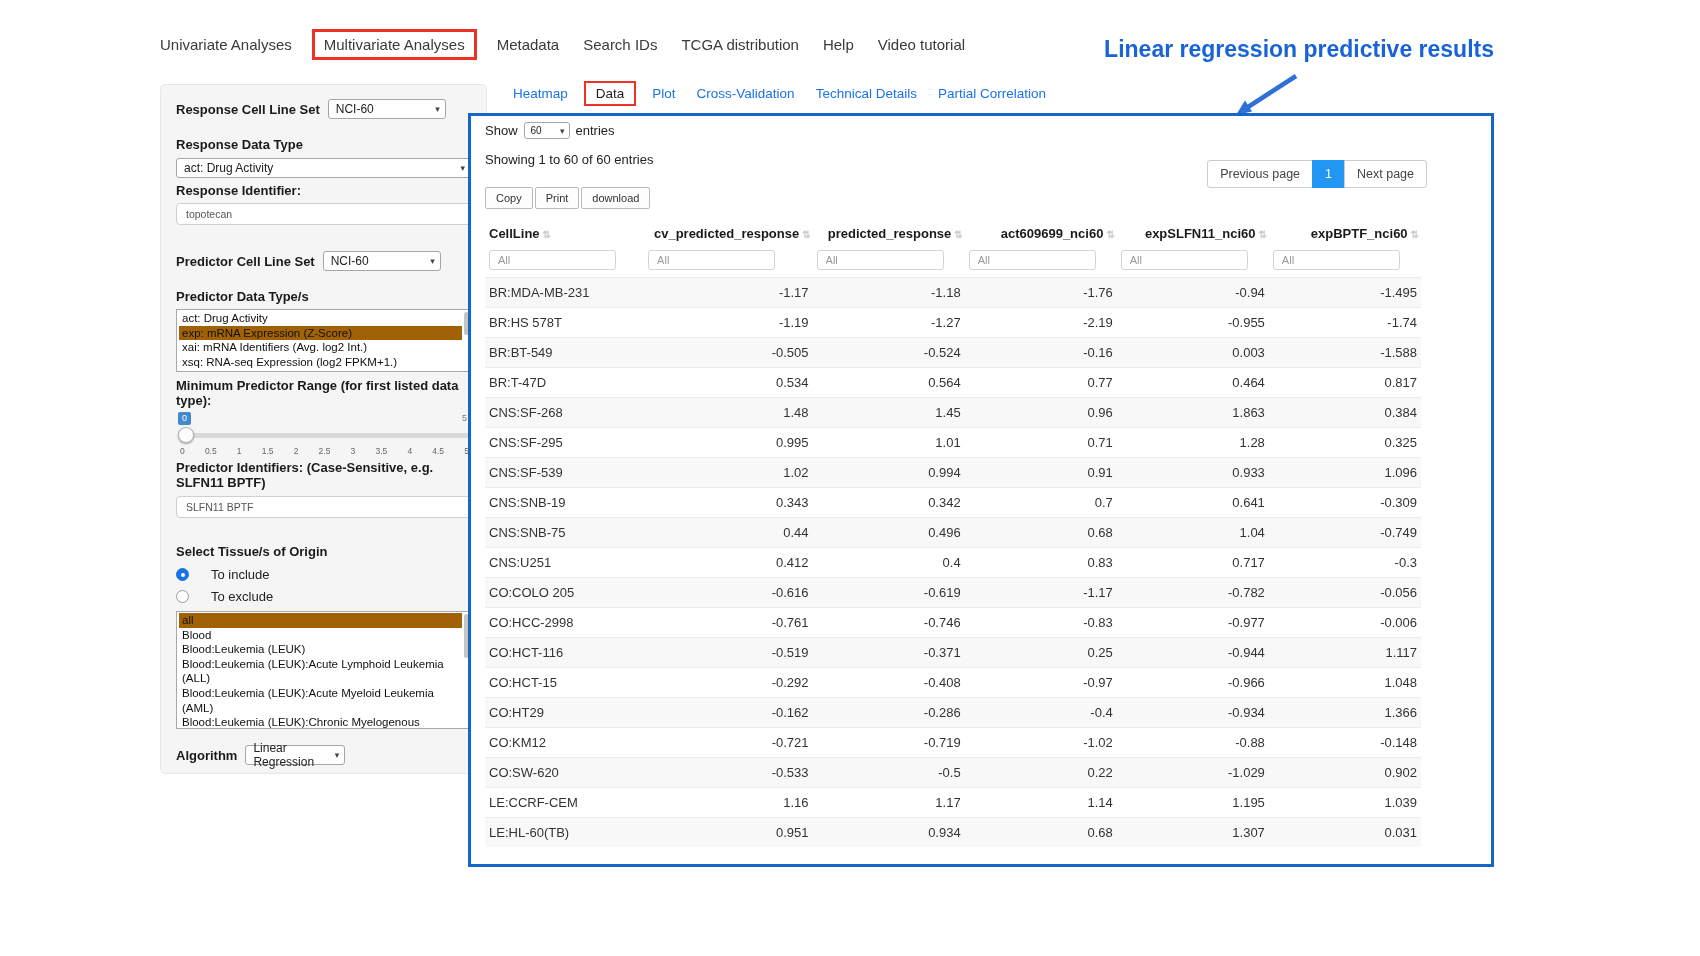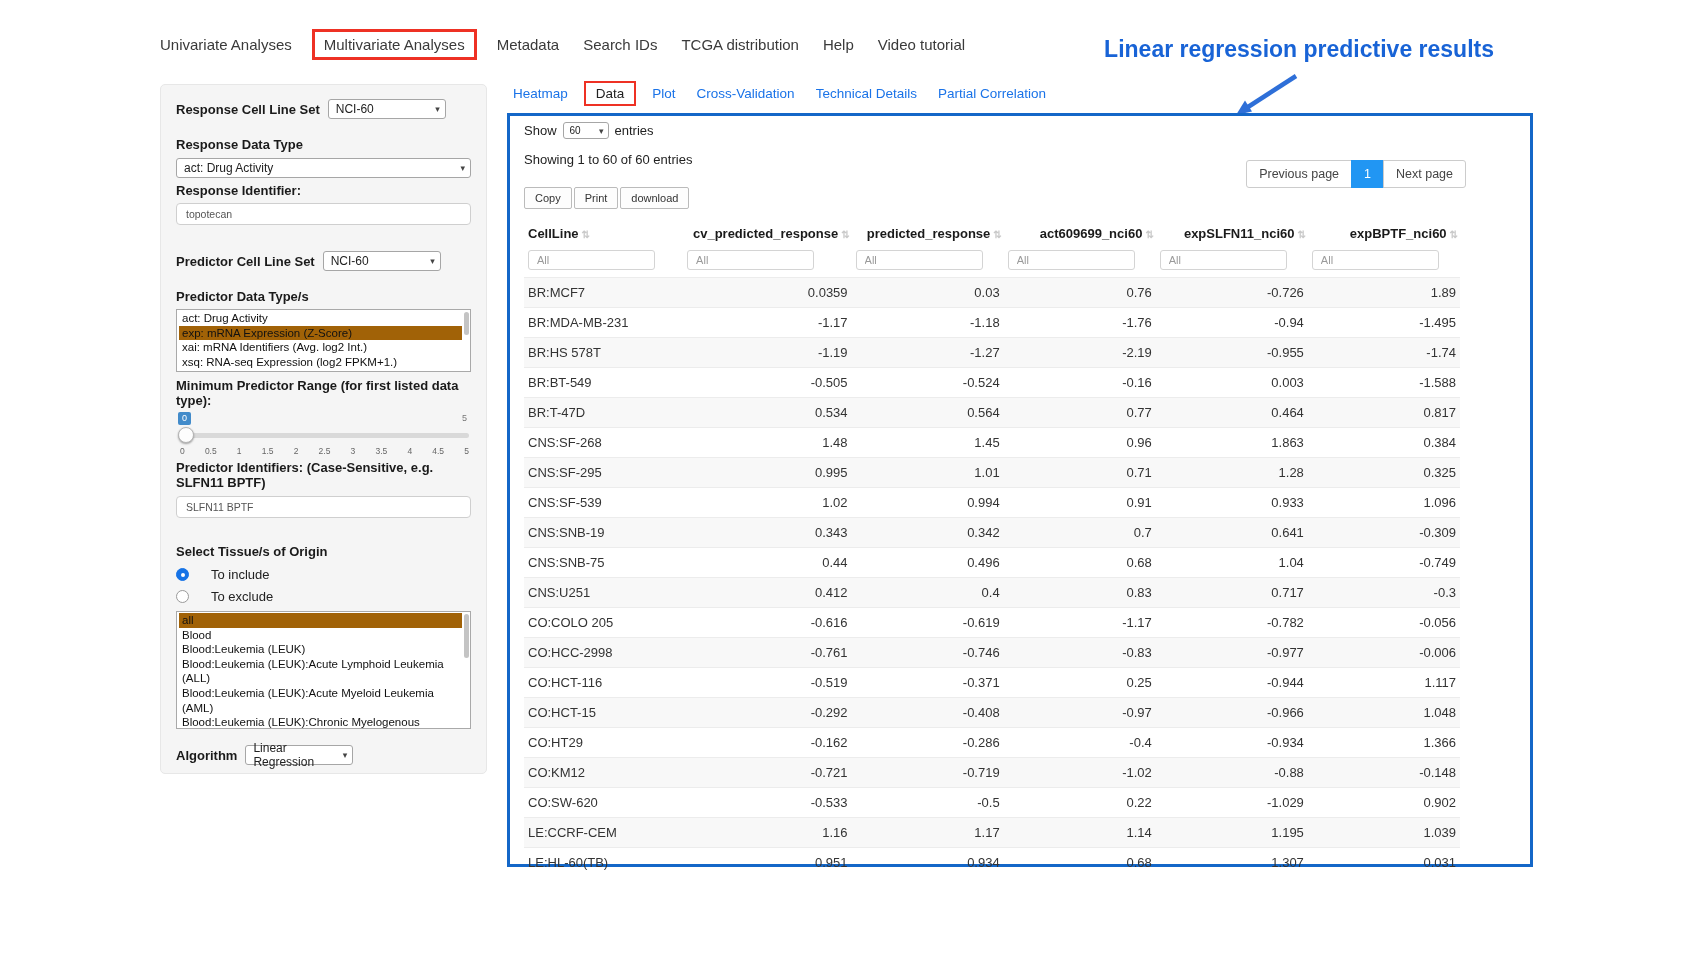--- a/index.html
+++ b/index.html
@@ -15,21 +15,21 @@
   .annotation-arrow { position:absolute; left:1228px; top:70px; }
 
   
   .sidebar { position:absolute; left:160px; top:84px; width:327px; height:690px; background:#f5f5f5; border:1px solid #e7e7e7; border-radius:5px; padding:14px 15px; font-size:13px; color:#111; overflow:hidden; }
   .b { font-weight:bold; font-size:13px; color:#1a1a1a; }
   .row { display:flex; align-items:center; gap:8px; }
   .mb4{margin-bottom:4px}.mb5{margin-bottom:5px}.mb6{margin-bottom:6px}.mb8{margin-bottom:8px}
   .mb14{margin-bottom:14px}.mb16{margin-bottom:16px}.mb18{margin-bottom:18px}.mb24{margin-bottom:24px}.mb26{margin-bottom:26px}
   .sel { display:inline-flex; align-items:center; justify-content:space-between; background:#fff; border:1px solid #a6a6a6; border-radius:3px; height:20px; padding:0 5px 0 7px; font-size:12px; color:#222; cursor:pointer; }
   .sel .caret { font-size:9px; color:#444; margin-left:6px; }
-  .w118 { width:118px; } .w124 { width:108px; }
+  .w118 { width:118px; } .w124 { width:100px; }
   .sel.full { width:100%; }
   .input-text { display:block; width:100%; background:#fff; border:1px solid #cfcfcf; border-radius:4px; height:22px; padding:2px 9px; font-size:10.5px; color:#555; font-family:inherit; }
   .listbox { position:relative; background:#fff; border:1px solid #a9a9a9; font-size:11.5px; color:#111; padding:1px 8px 1px 2px; overflow:hidden; }
   .listbox .opt { padding:0 3px; line-height:14.6px; cursor:pointer; }
   .listbox .opt.selected { background:#a16207; }
   .listbox::after { content:""; position:absolute; right:1px; top:2px; width:5px; height:38%; background:#c4c4c4; border-radius:3px; }
   .lb-predictor { height:63px; }
   .lb-tissue { height:118px; }
 
   .slider { position:relative; margin:8px 2px 0; height:44px; }
@@ -43,21 +43,21 @@
   .radio { width:13px; height:13px; border-radius:50%; border:1px solid #9a9a9a; background:#fff; position:relative; flex:0 0 auto; }
   .radio.on { border-color:#1673e6; background:#1673e6; }
   .radio.on::after { content:""; position:absolute; left:4px; top:4px; width:4px; height:4px; border-radius:50%; background:#fff; }
 
   
   .tabs { position:absolute; left:513px; top:86px; display:flex; align-items:center; gap:21px; font-size:13.5px; }
   .tab { color:#1a73e8; cursor:pointer; white-space:nowrap; }
   .tab.active { color:#222; border:2.5px solid #ee3124; padding:3px 10px; margin:-5px -5px; }
 
   
-  .panel { position:absolute; left:507px; top:113px; width:1026px; height:754px; border:3px solid #1467c8; background:#fff; padding:4px 70px 0 14px; }
+  .panel { position:absolute; left:468px; top:113px; width:1026px; height:754px; border:3px solid #1467c8; background:#fff; padding:4px 70px 0 14px; }
   .show-row { display:flex; align-items:center; gap:6px; font-size:13px; color:#222; margin-top:2px; }
   .sel.mini { height:17px; font-size:10px; width:46px; padding:0 4px 0 6px; }
   .showing { margin-top:13px; font-size:13px; color:#222; }
   .pagination { position:absolute; top:44px; right:64px; display:flex; }
   .pg-btn { border:1px solid #ccc; background:#fff; color:#444; font-size:12.5px; padding:6px 12px; margin-left:-1px; cursor:pointer; font-family:inherit; }
   .pg-btn:first-child { border-radius:3px 0 0 3px; }
   .pg-btn:last-child { border-radius:0 3px 3px 0; }
   .pg-btn.current { background:#2196f3; border-color:#2196f3; color:#fff; }
   .toolbar { margin-top:20px; display:flex; gap:2px; }
   .tb-btn { border:1px solid #bbb; background:#fdfdfd; color:#333; font-size:11px; padding:4px 10px; border-radius:2px; cursor:pointer; font-family:inherit; }
@@ -242,28 +242,20 @@
           <td>
             <input class="flt" placeholder="All" style="">
           </td>
           <td>
             <input class="flt" placeholder="All" style="">
           </td>
         </tr>
       </thead>
     <tbody class="rows">
         <tr>
-          <td>BR:MCF7</td>
-          <td class="num">0.0359</td>
-          <td class="num">0.03</td>
-          <td class="num">0.76</td>
-          <td class="num">-0.726</td>
-          <td class="num">1.89</td>
-        </tr>
-        <tr>
           <td>BR:MDA-MB-231</td>
           <td class="num">-1.17</td>
           <td class="num">-1.18</td>
           <td class="num">-1.76</td>
           <td class="num">-0.94</td>
           <td class="num">-1.495</td>
         </tr>
         <tr>
           <td>BR:HS 578T</td>
           <td class="num">-1.19</td>

